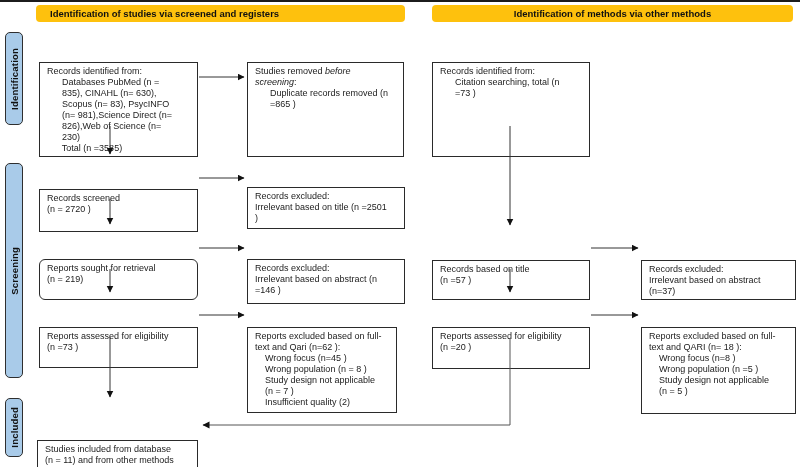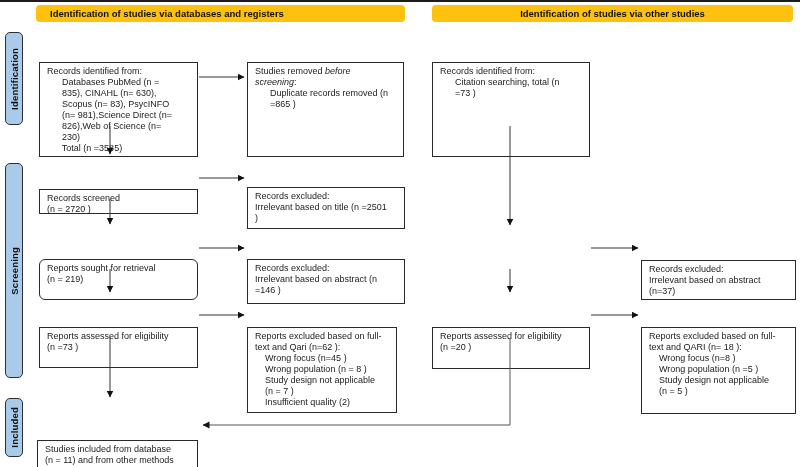--- a/index.html
+++ b/index.html
@@ -29,21 +29,21 @@
   .box{
     position:absolute;background:#ffffff;border:1.6px solid #2a2a2a;box-sizing:border-box;
     display:flex;flex-direction:column;
     padding:3px 20px 3px 7px;
     margin-top:32px;
   }
   .box .txt{white-space:pre;font-size:9px;line-height:11px;color:#1b1b1b;}
   .box .txt i{font-style:italic;}
   
   #box-a{left:39px;top:30px;width:159px;height:95px;}
-  #box-b{left:39px;top:157px;width:159px;height:25px;}
+  #box-b{left:39px;top:157px;width:159px;height:43px;}
   #box-c{left:39px;top:227px;width:159px;height:41px;border-radius:6px;}
   #box-d{left:39px;top:295px;width:159px;height:41px;}
   #box-e{left:37px;top:408px;width:161px;height:64px;}
   
   #box-f{left:247px;top:30px;width:157px;height:95px;}
   #box-g{left:247px;top:155px;width:158px;height:42px;}
   #box-h{left:247px;top:227px;width:158px;height:45px;}
   #box-i{left:247px;top:295px;width:150px;height:86px;}
   
   #box-j{left:432px;top:30px;width:158px;height:95px;}
@@ -54,24 +54,24 @@
   #box-n{left:641px;top:295px;width:155px;height:87px;}
   #arrows{position:absolute;left:0;top:0;pointer-events:none;}
 </style>
 </head>
 <body>
 
 <div id="stage">
   <div class="topline"></div>
 
   <div class="banner left">
-    <span>Identification of studies via databases and registers</span>
+    <span>Identification of studies via screened and registers</span>
   </div>
   <div class="banner right">
-    <span>Identification of studies via other studies</span>
+    <span>Identification of methods via other methods</span>
   </div>
 
   <div class="sidebar" id="bar-identification">
     <span>Identification</span>
   </div>
   <div class="sidebar" id="bar-screening">
     <span>Screening</span>
   </div>
   <div class="sidebar" id="bar-included">
     <span>Included</span>
@@ -131,20 +131,24 @@
     Study design not applicable
     (n = 7 )
     Insufficient quality (2)</span>
   </div>
 
   <div class="box" id="box-j">
     <span class="txt">Records identified from:
       Citation searching, total (n
       =73 )</span>
   </div>
+  <div class="box" id="box-k">
+    <span class="txt">Records based on title
+(n =57 )</span>
+  </div>
   <div class="box" id="box-l">
     <span class="txt">Reports assessed for eligibility
 (n =20 )</span>
   </div>
 
   <div class="box" id="box-m">
     <span class="txt">Records excluded:
 Irrelevant based on abstract
 (n=37)</span>
   </div>

